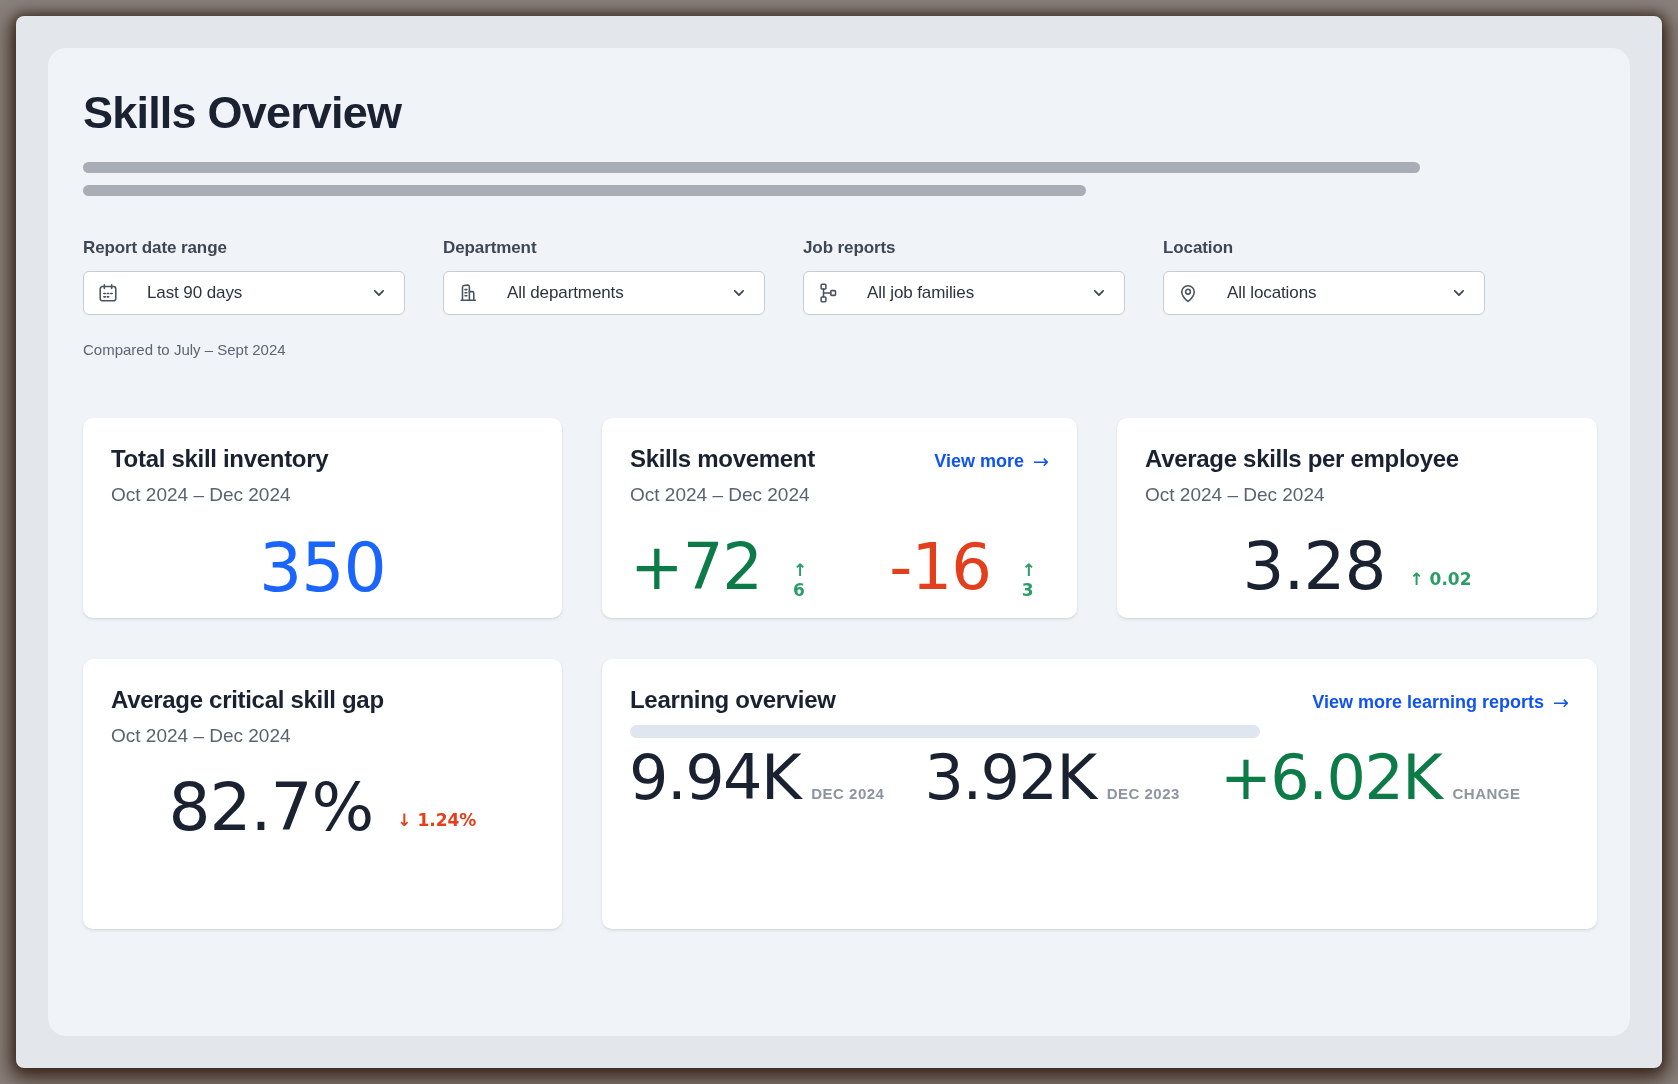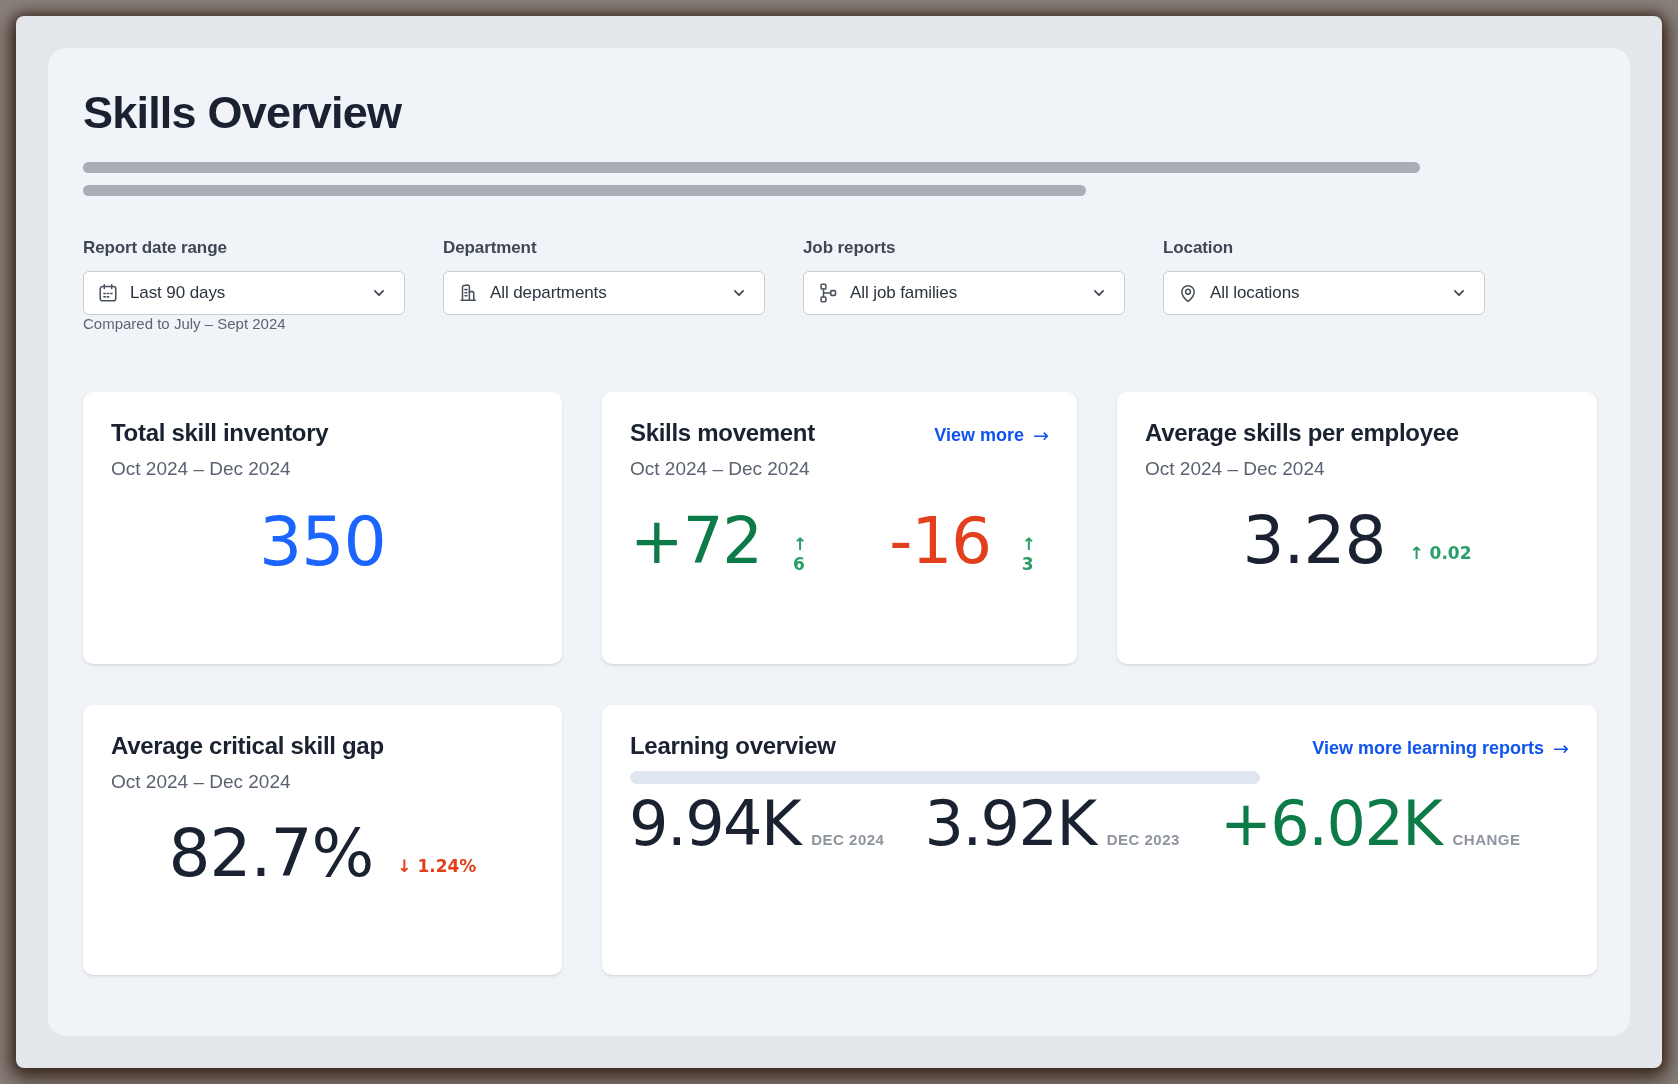--- a/index.html
+++ b/index.html
@@ -32,34 +32,34 @@
   .skel { height: 11px; border-radius: 6px; background: #a9aeb6; }
   .skel.bar1 { width: 1337px; }
   .skel.bar2 { width: 1003px; margin-top: 12px; }
 
   .filters { display: flex; gap: 38px; margin-top: 42px; }
   .filter { width: 322px; }
   .filter-label { font-size: 17px; font-weight: 700; color: #3e4754; letter-spacing: -0.1px; }
   .select {
     margin-top: 13px; height: 44px;
     border: 1px solid #c7ccd4; border-radius: 6px; background: #ffffff;
-    display: flex; align-items: center; gap: 11px;
+    display: flex; align-items: center; gap: 28px;
     padding: 0 15px 0 13px; cursor: pointer;
   }
   .select svg.lead { flex: 0 0 auto; }
   .select-text { font-size: 17px; color: #2c3440; letter-spacing: -0.1px; }
   .select .chev { margin-left: auto; flex: 0 0 auto; }
-  .helper { margin-top: 0; font-size: 15px; color: #5c6672; }
+  .helper { margin-top: 26px; font-size: 15px; color: #5c6672; }
 
   .cards-row1 { display: grid; grid-template-columns: 479px 475px 480px; gap: 40px; margin-top: 60px; }
   .cards-row2 { display: grid; grid-template-columns: 479px 995px; gap: 40px; margin-top: 41px; }
   .card {
     background: #ffffff; border-radius: 10px;
     box-shadow: 0 1px 2px rgba(16,24,40,0.07), 0 2px 4px rgba(16,24,40,0.06);
-    padding: 27px 28px; position: relative; height: 272px;
+    padding: 27px 28px; position: relative; height: 200px;
   }
   .cards-row2 .card { height: 270px; }
   .card-head { display: flex; justify-content: space-between; align-items: baseline; }
   .card-title { font-size: 24px; font-weight: 700; color: #1a2231; letter-spacing: -0.3px; }
   .card-sub { margin-top: 11px; font-size: 19px; color: #5a6371; }
   .link {
     font-size: 18px; font-weight: 700; color: #0f53f0;
     display: inline-flex; align-items: center; gap: 9px;
     cursor: pointer; white-space: nowrap;
   }

